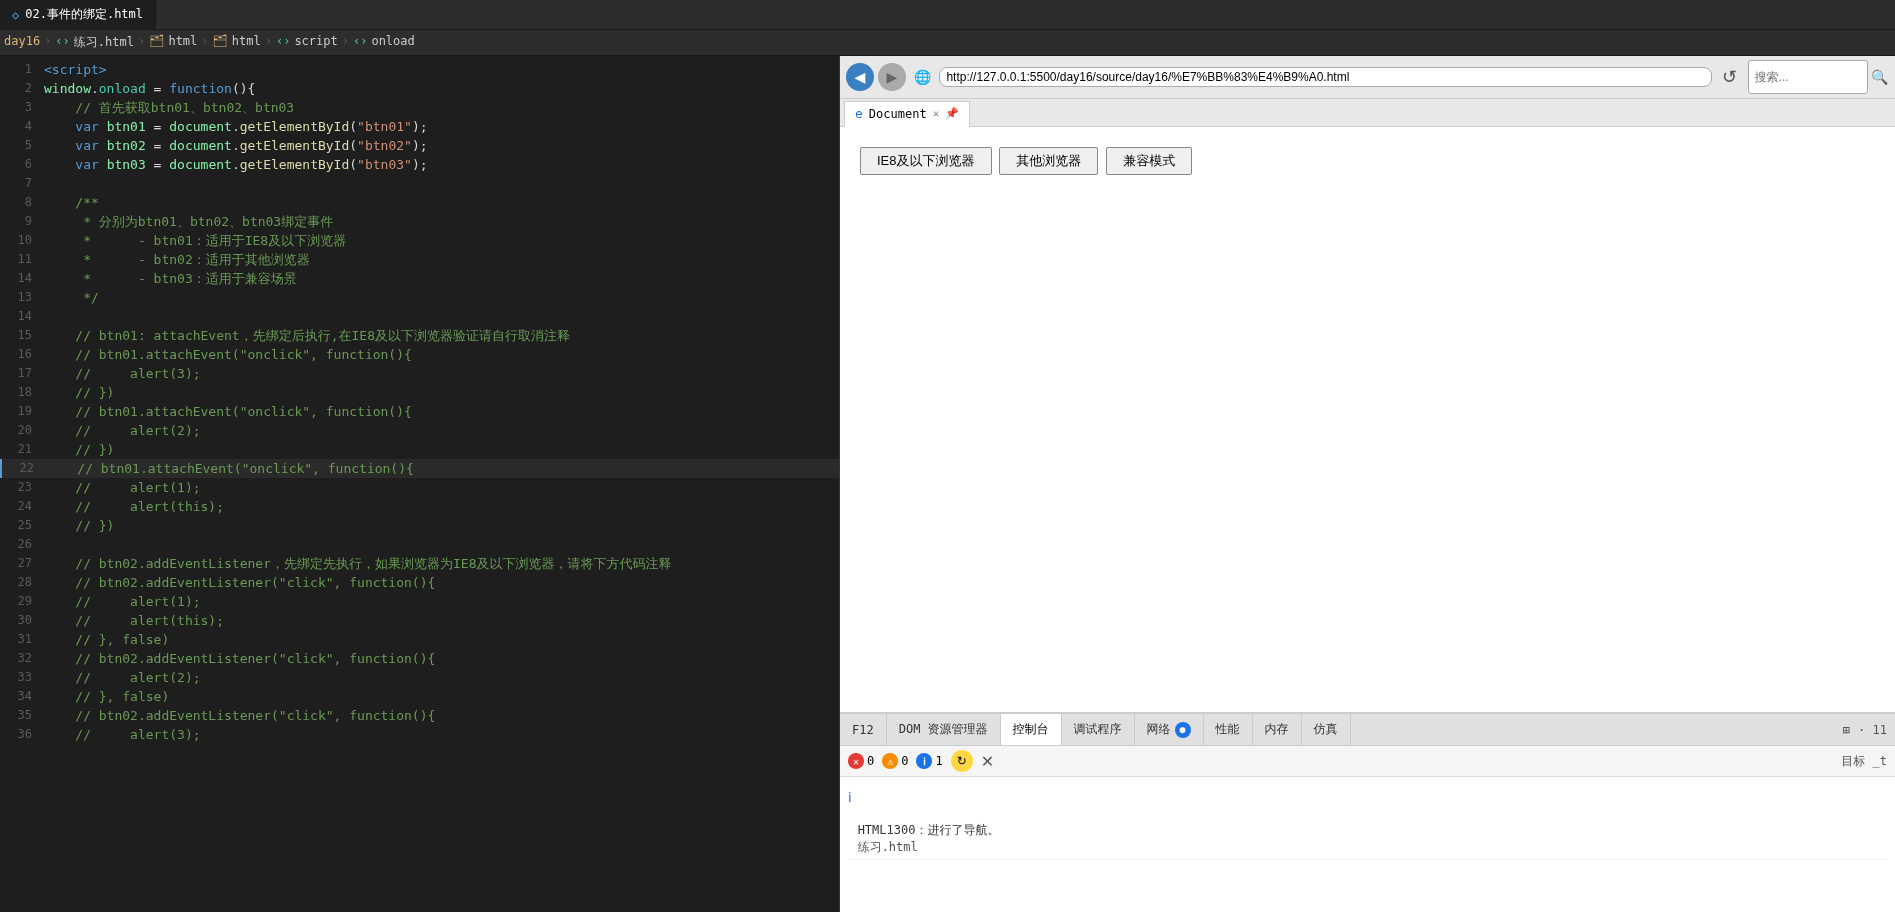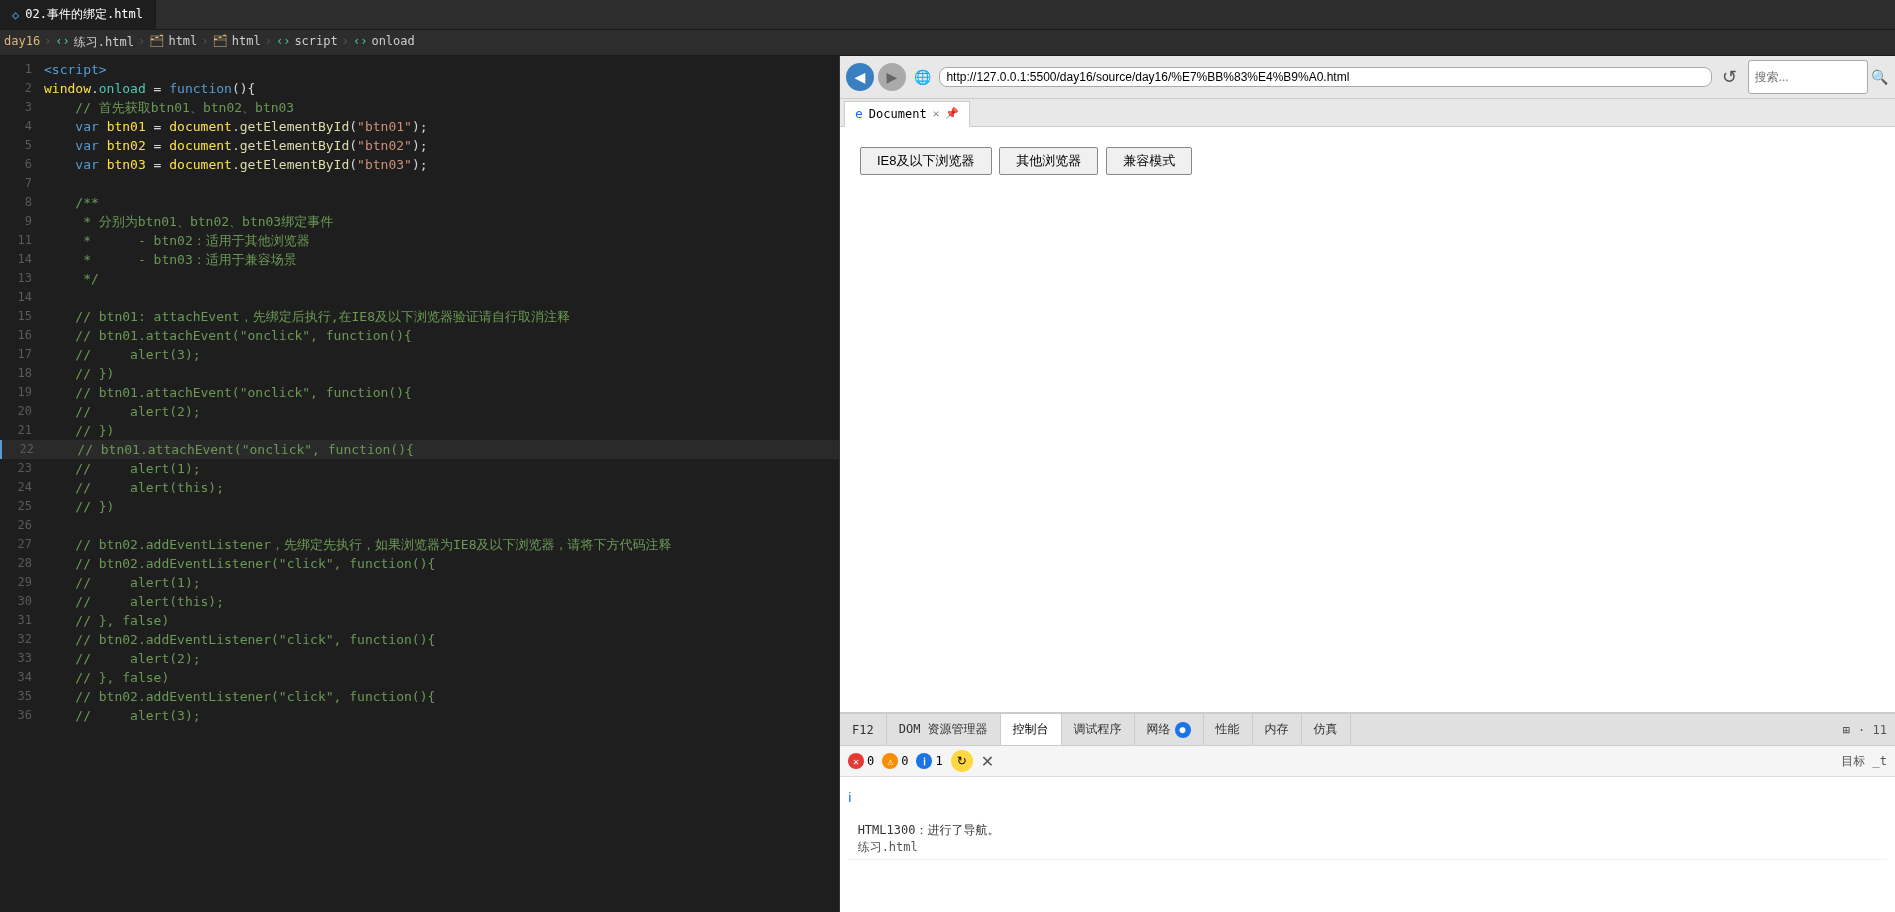--- a/index.html
+++ b/index.html
@@ -91,21 +91,21 @@
     .code-line.active-line {
       background: #2a2a2a;
       border-left: 2px solid #569cd6;
     }
 
     
     .kw { color: #569cd6; }
     .fn { color: #dcdcaa; }
     .str { color: #ce9178; }
     .cmt { color: #6a9955; }
-    .var-c { color: #fde047; }
+    .var-c { color: #86efac; }
     .punct { color: #d4d4d4; }
     .prop { color: #4ec9b0; }
 
     
     .browser-panel {
       flex: 1;
       display: flex;
       flex-direction: column;
       background: #f0f0f0;
     }
@@ -388,20 +388,24 @@
     </div>
     <div class="code-line">
       <span class="line-num">8</span>
       <span class="line-content"><span class="cmt">    /**</span></span>
     </div>
     <div class="code-line">
       <span class="line-num">9</span>
       <span class="line-content"><span class="cmt">     * 分别为btn01、btn02、btn03绑定事件</span></span>
     </div>
     <div class="code-line">
+      <span class="line-num">10</span>
+      <span class="line-content"><span class="cmt">     *      - btn01：适用于IE8及以下浏览器</span></span>
+    </div>
+    <div class="code-line">
       <span class="line-num">11</span>
       <span class="line-content"><span class="cmt">     *      - btn02：适用于其他浏览器</span></span>
     </div>
     <div class="code-line">
       <span class="line-num">14</span>
       <span class="line-content"><span class="cmt">     *      - btn03：适用于兼容场景</span></span>
     </div>
     <div class="code-line">
       <span class="line-num">13</span>
       <span class="line-content"><span class="cmt">     */</span></span>

